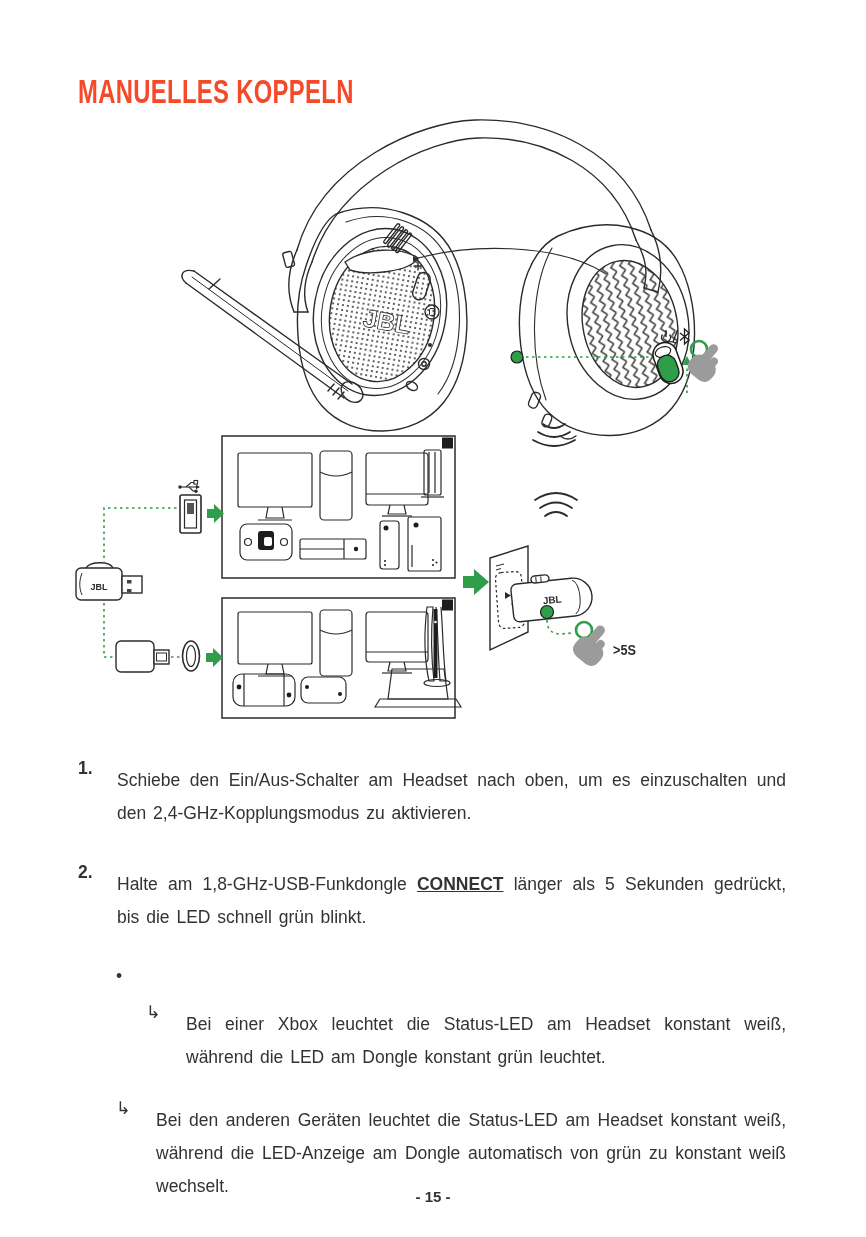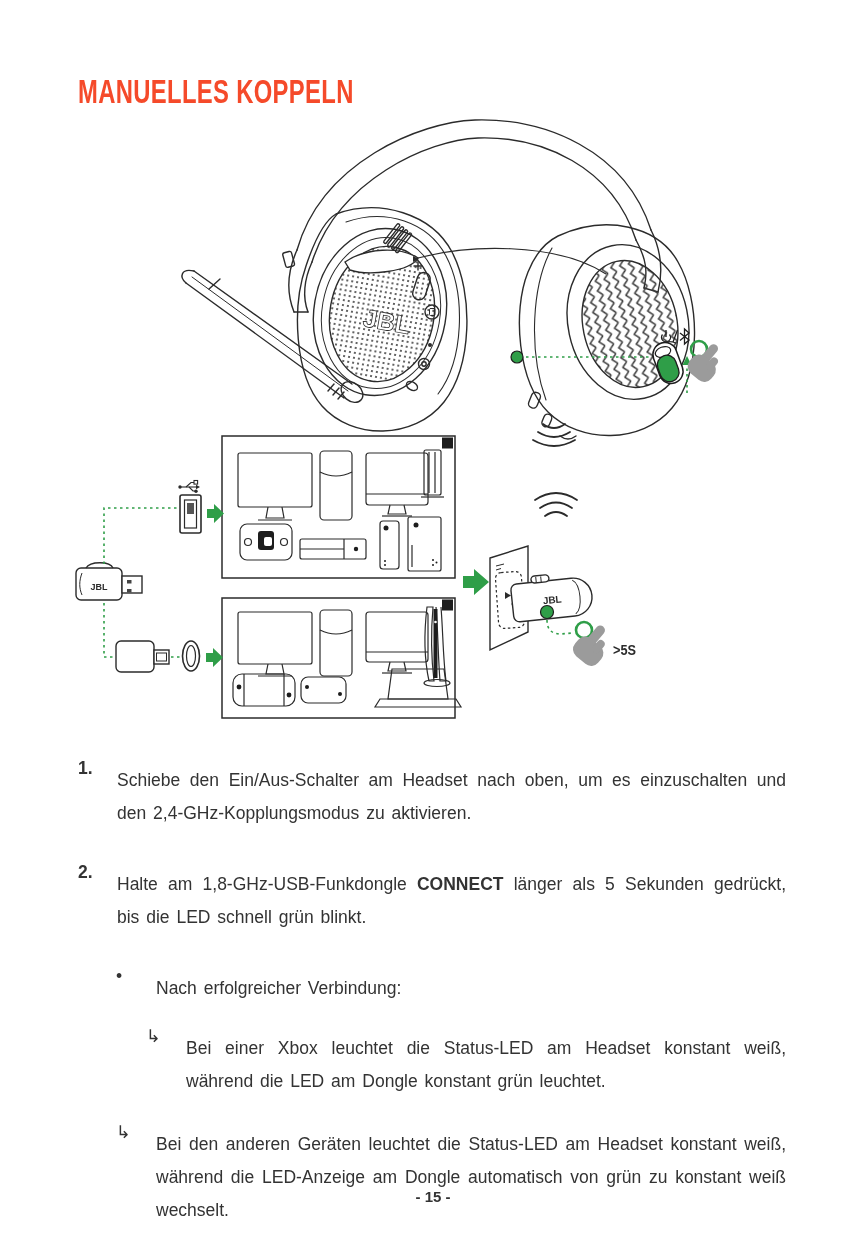--- a/index.html
+++ b/index.html
@@ -11,21 +11,21 @@
   .row{display:flex;align-items:flex-start;}
   .num{flex:0 0 27px;font-weight:700;}
   .mk{flex:0 0 28px;}
   .row p{margin:12px;}
   .just{text-align:justify;}
   .step{margin-bottom:14px;}
   .bullet-row{margin-left:38px;margin-bottom:3px;}
   .sub1{margin-left:68px;margin-bottom:6px;}
   .sub2{margin-left:38px;}
   .note{margin-left:66px;width:632px;}
-  b{font-weight:700;}
+  b{font-weight:700;text-decoration:underline;}
   .pagenum{position:absolute;left:0;top:1188px;width:866px;text-align:center;font-size:15px;font-weight:600;color:#333;}
   svg text{font-family:"Liberation Sans",sans-serif;}
 </style>
 </head>
 <body>
 
 <div class="title">MANUELLES KOPPELN</div>
 
 <svg class="figure" width="866" height="745" viewBox="0 0 866 745">
   <defs>
@@ -320,21 +320,20 @@
   <div class="row step">
     <span class="num">1.</span>
     <p class="just"><span>Schiebe den Ein/Aus-Schalter am Headset nach oben, um es einzuschalten und den 2,4-GHz-Kopplungsmodus zu aktivieren.</span></p>
   </div>
   <div class="row step">
     <span class="num">2.</span>
     <p class="just"><span>Halte am 1,8-GHz-USB-Funkdongle </span><b>CONNECT</b><span> länger als 5 Sekunden gedrückt, bis die LED schnell grün blinkt.</span></p>
   </div>
   <div class="row bullet-row">
     <span class="mk">•</span>
-    <p>Nach erfolgreicher Verbindung:</p>
   </div>
   <div class="row sub1">
     <span class="mk">↳</span>
     <p class="just">Bei einer Xbox leuchtet die Status-LED am Headset konstant weiß, während die LED am Dongle konstant grün leuchtet.</p>
   </div>
   <div class="row sub2">
     <span class="mk">↳</span>
     <p class="just">Bei den anderen Geräten leuchtet die Status-LED am Headset konstant weiß, während die LED-Anzeige am Dongle automatisch von grün zu konstant weiß wechselt.</p>
   </div>
 </div>

